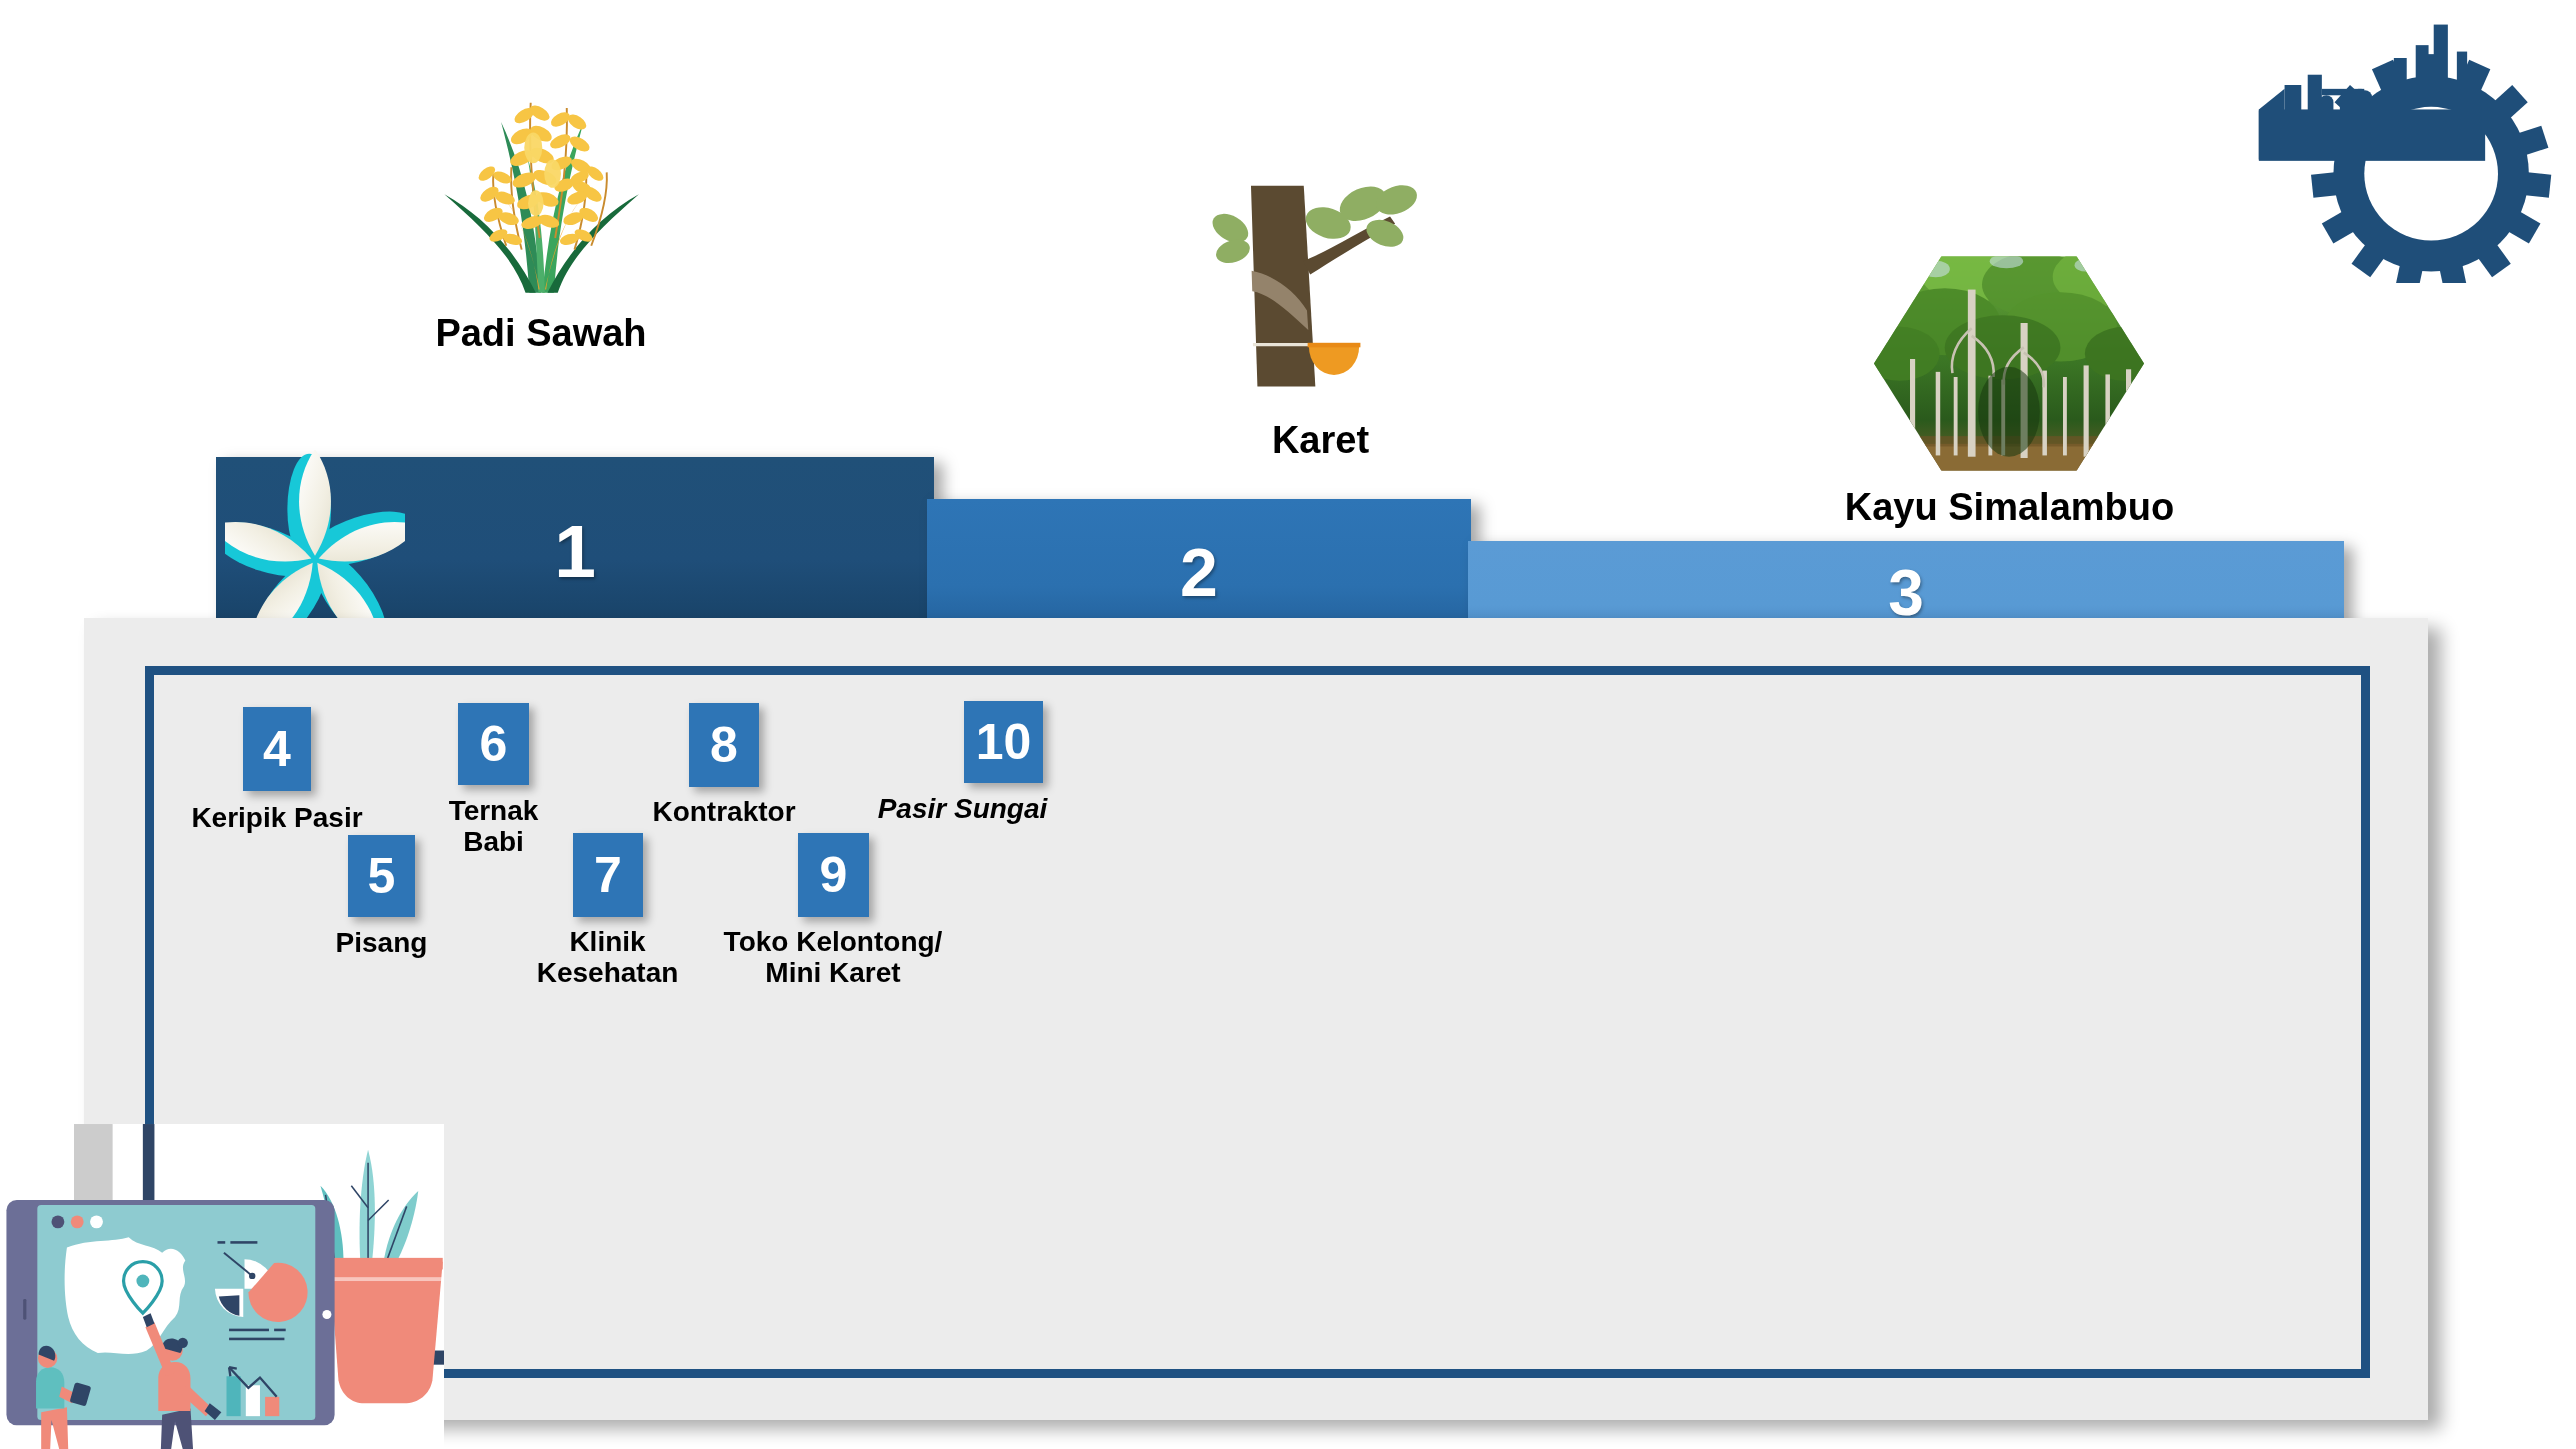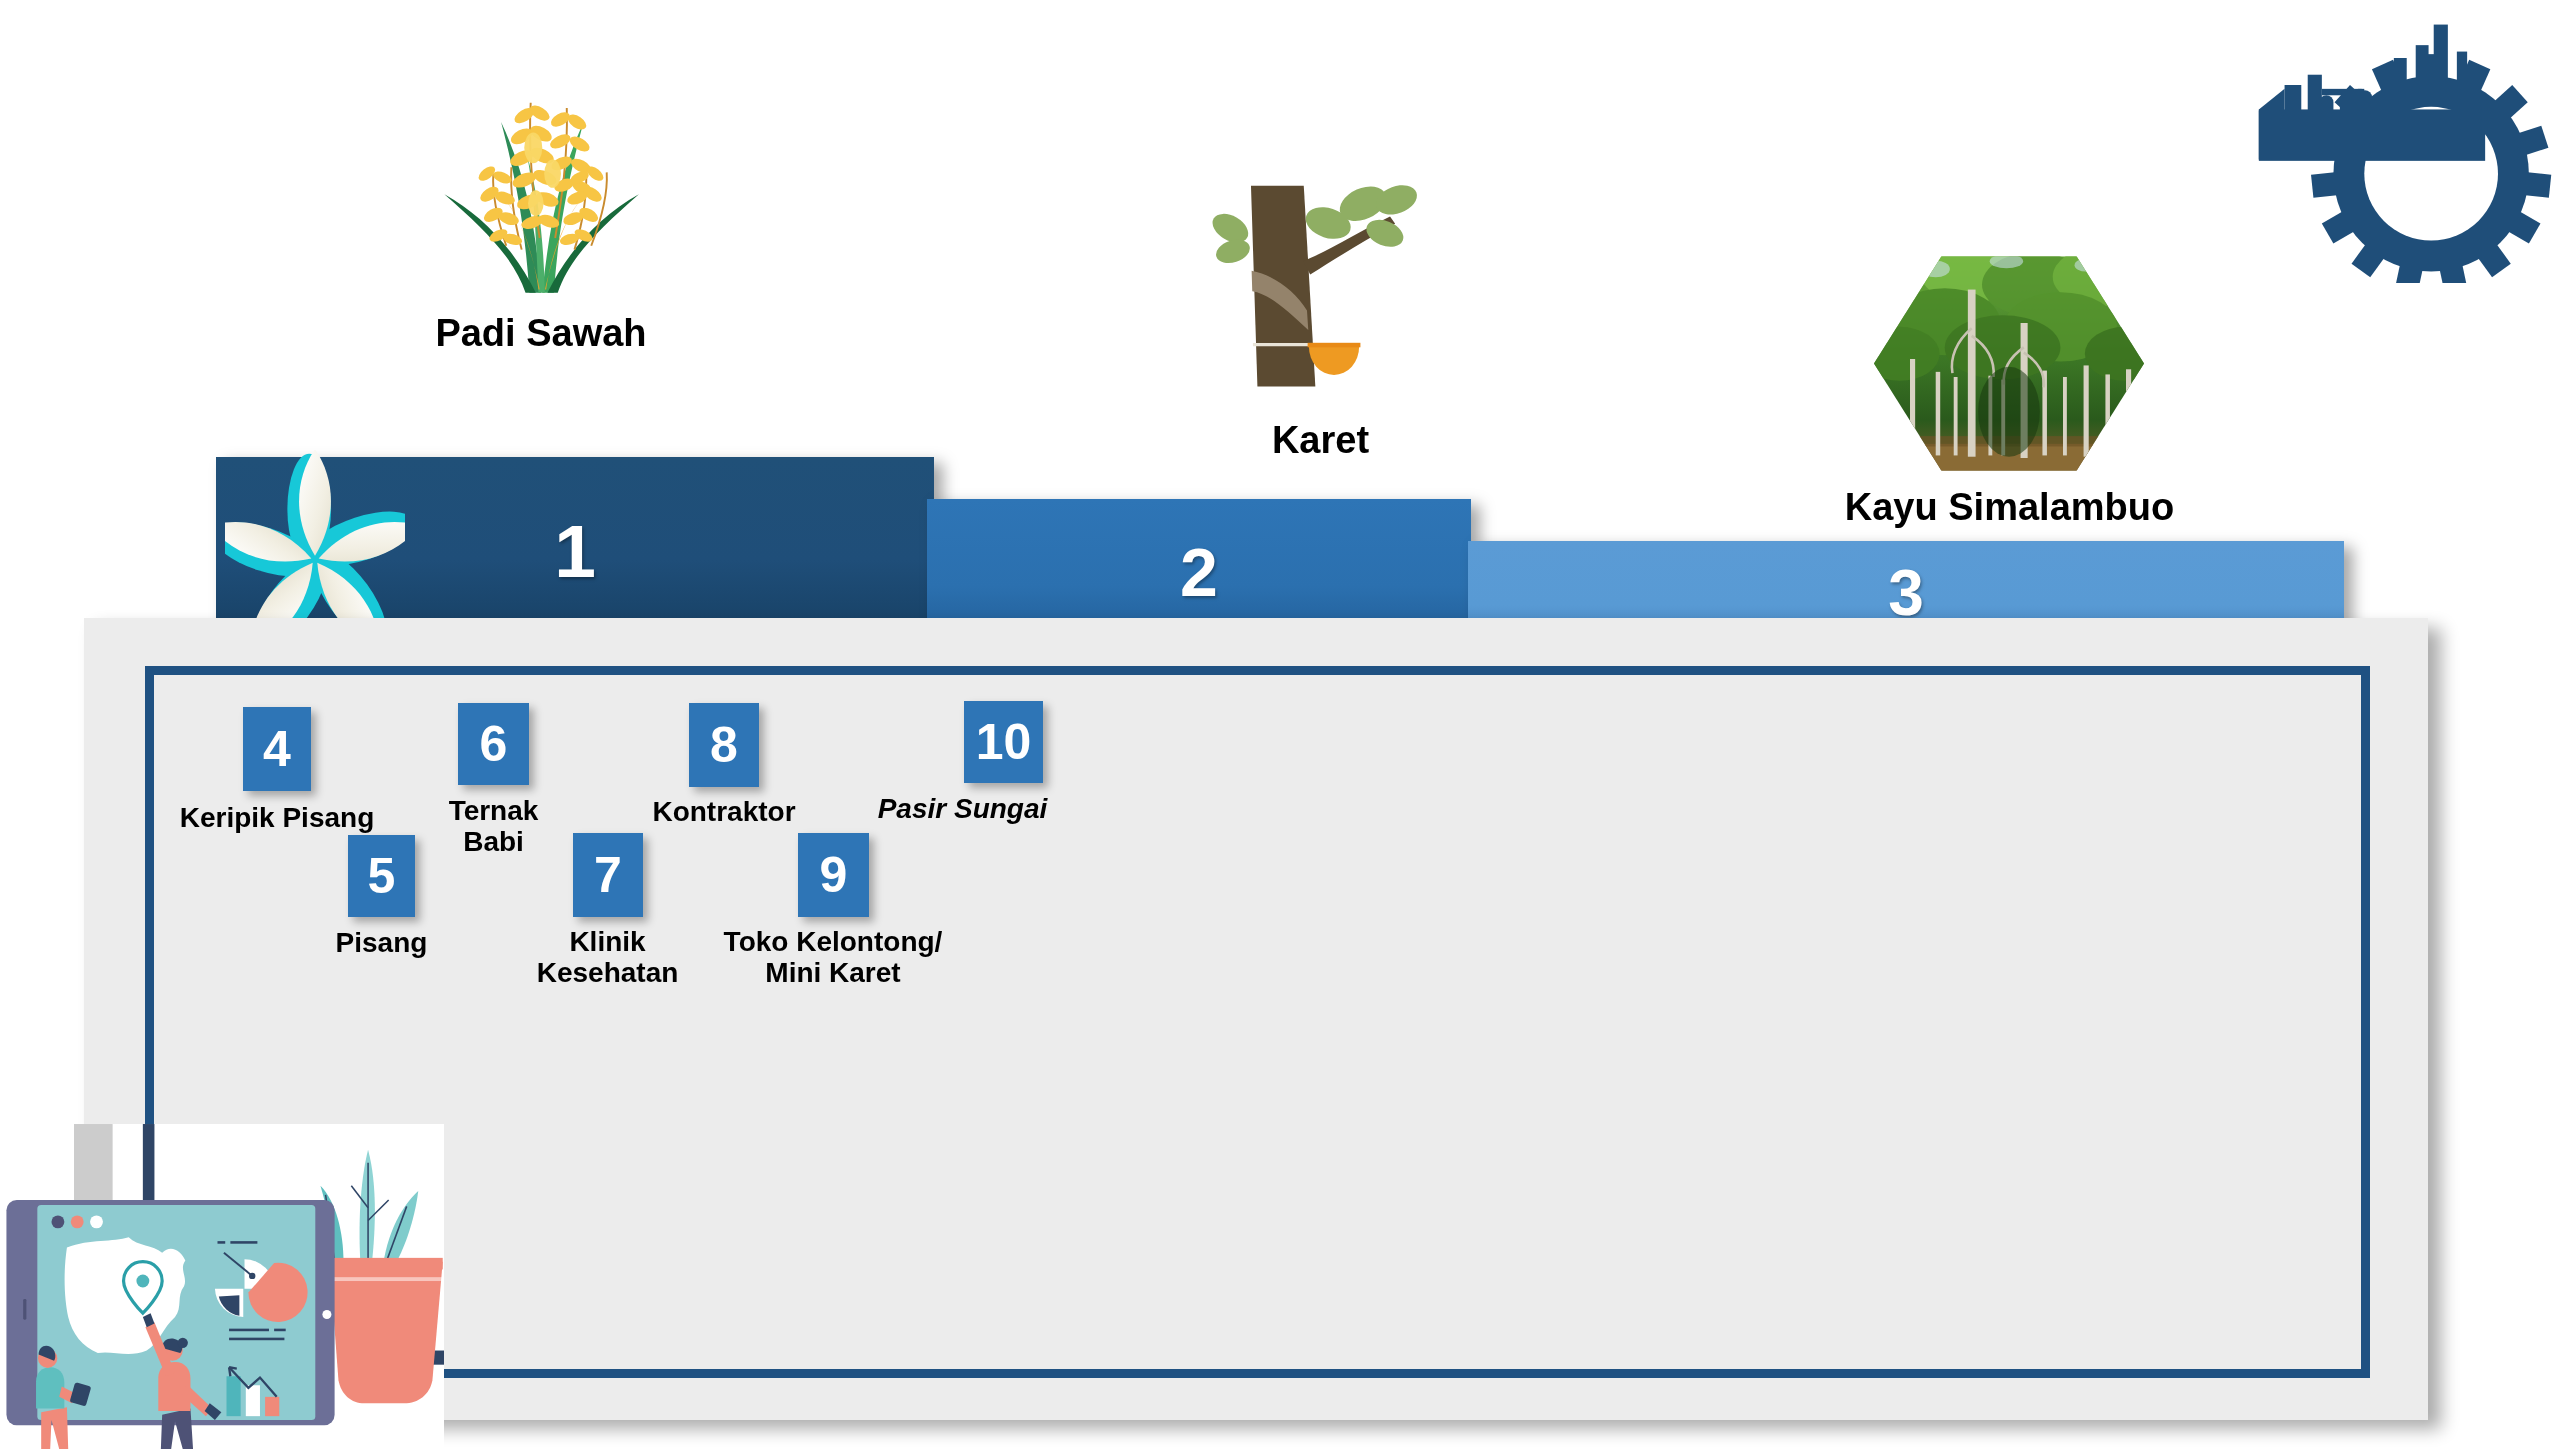--- a/index.html
+++ b/index.html
@@ -317,21 +317,21 @@
   </div>
 </div>
 
 <div id="panel-outer">
   <div id="panel-inner">
 
     <div class="item" style="left:71px;top:32px;">
       <div class="num-tile" style="left:18px;top:0;width:68px;height:84px;">
         <span>4</span>
       </div>
-      <div class="lbl item-label" style="left:-77px;top:95px;width:258px;">Keripik Pisang</div>
+      <div class="lbl item-label" style="left:-77px;top:95px;width:258px;">Keripik Pasir</div>
     </div>
 
     <div class="item" style="left:304px;top:28px;">
       <div class="num-tile" style="left:0;top:0;width:71px;height:82px;">
         <span>6</span>
       </div>
       <div class="lbl item-label" style="left:-61px;top:92px;width:193px;">Ternak
 Babi</div>
     </div>
 

